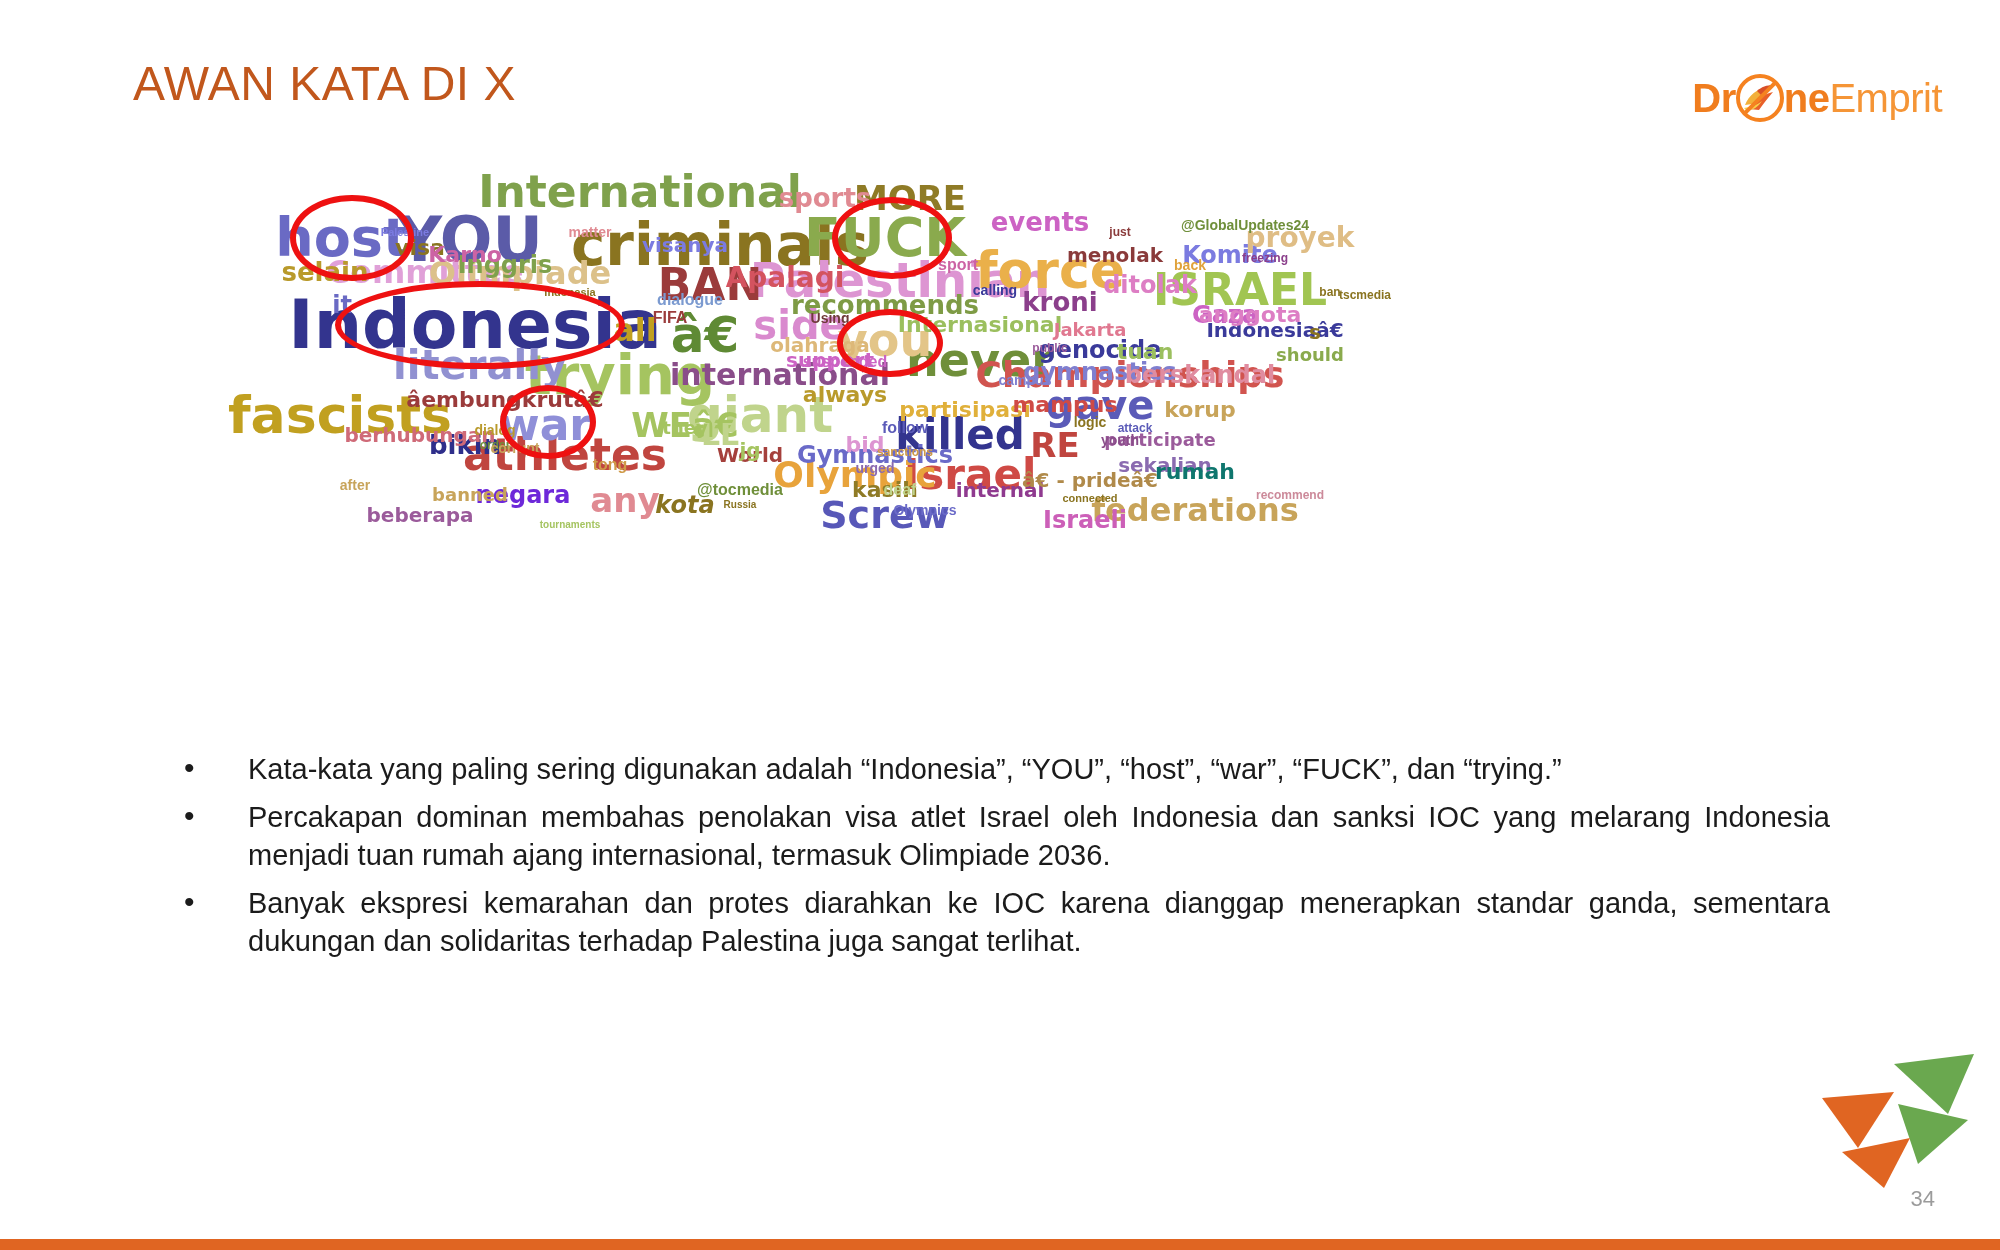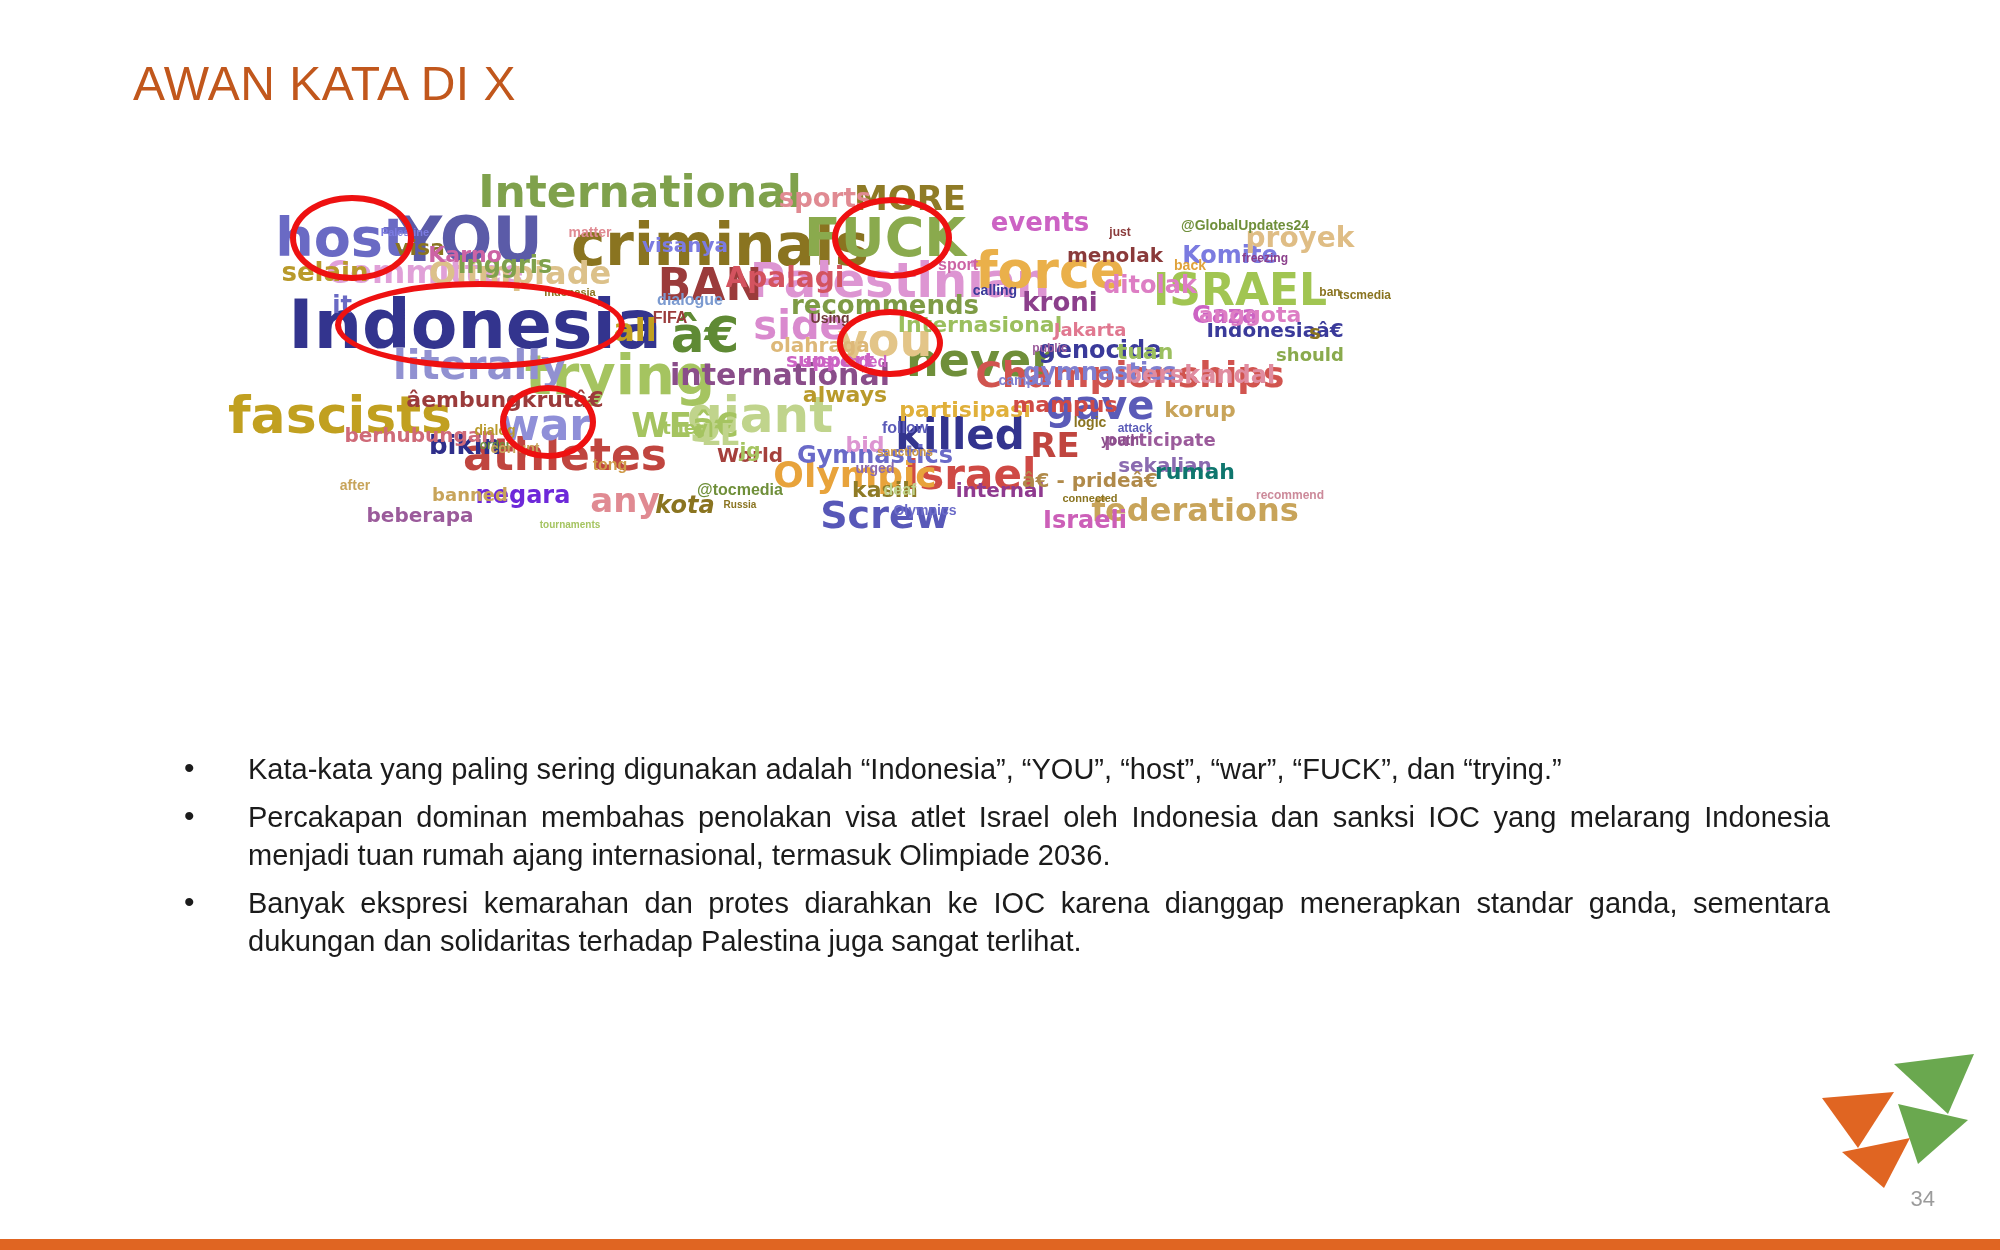--- a/index.html
+++ b/index.html
@@ -133,20 +133,35 @@
     width: 180px; height: 140px;
   }
 </style>
 </head>
 <body>
 
 <div id="slide">
 
   <div id="slide-title">AWAN KATA DI X</div>
 
+  <div id="brand-logo">
+    <span class="brand-text brand-dr">Dr</span>
+    <span class="brand-mark">
+      <span class="ring"></span>
+      <svg class="bird" viewBox="0 0 34 30" xmlns="http://www.w3.org/2000/svg">
+        <path d="M2 22 C6 12 14 6 24 4 C20 10 18 14 16 20 Z" fill="#f2b03a"></path>
+        <path d="M6 26 C10 18 18 12 30 9 C24 16 20 21 16 27 Z" fill="#e8602a"></path>
+        <path d="M1 25 C8 24 14 22 19 18 C15 24 10 27 4 28 Z" fill="#f6d24a"></path>
+        <path d="M14 8 C18 4 24 2 30 2 C26 7 22 10 18 12 Z" fill="#d94f28"></path>
+      </svg>
+      <span class="slash"></span>
+    </span>
+    <span class="brand-text brand-ne">ne</span>
+    <span class="brand-text brand-emprit">Emprit</span>
+  </div>
 
   <div id="wordcloud">
       <span class="w" style="left: 175px; top: 165px; font-size: 68px; color: rgb(51, 52, 142);">Indonesia</span>
       <span class="w" style="left: 170px; top: 80px; font-size: 62px; color: rgb(91, 91, 168);">YOU</span>
       <span class="w" style="left: 42px; top: 78px; font-size: 54px; color: rgb(106, 106, 196);">host</span>
       <span class="w" style="left: 420px; top: 85px; font-size: 58px; color: rgb(138, 116, 32);">criminals</span>
       <span class="w" style="left: 340px; top: 32px; font-size: 44px; color: rgb(127, 161, 76);">International</span>
       <span class="w" style="left: 600px; top: 120px; font-size: 48px; color: rgb(221, 149, 210);">Palestinian</span>
       <span class="w" style="left: 585px; top: 78px; font-size: 54px; color: rgb(138, 170, 77);">FUCK</span>
       <span class="w" style="left: 750px; top: 110px; font-size: 52px; color: rgb(234, 176, 74);">force</span>

